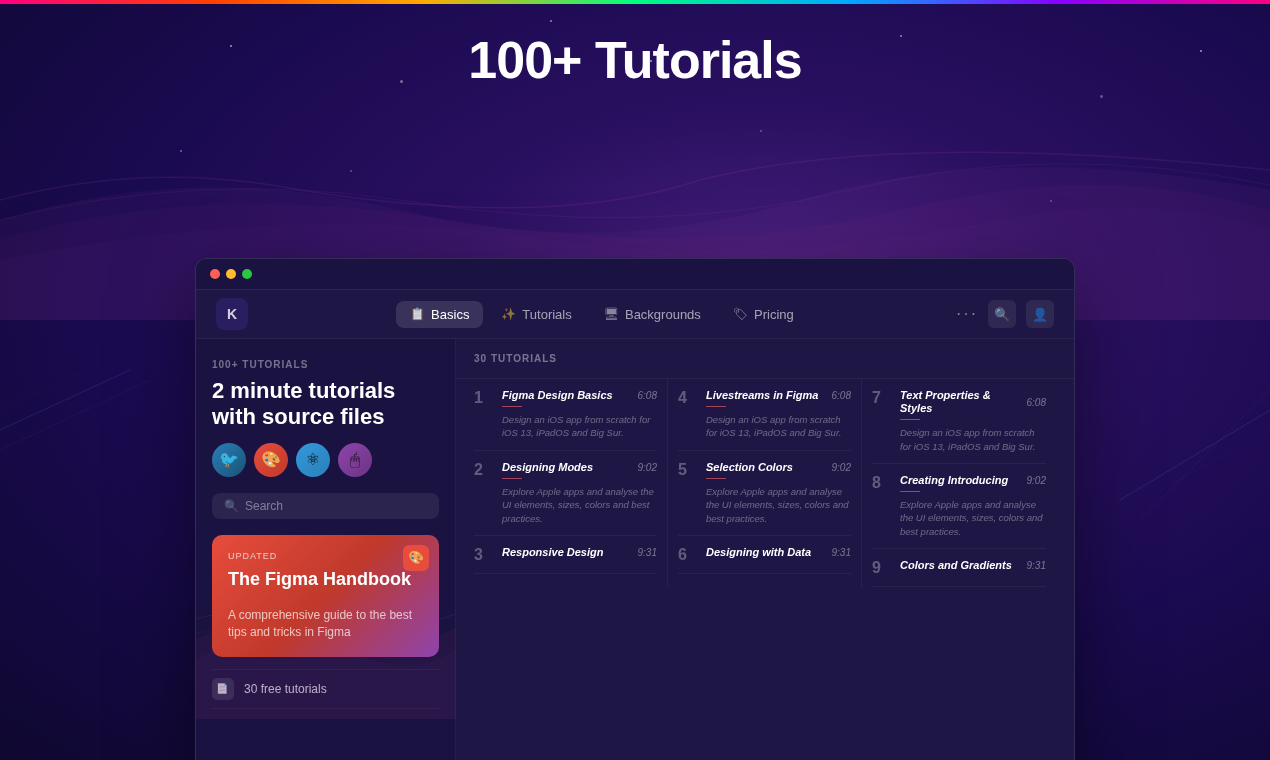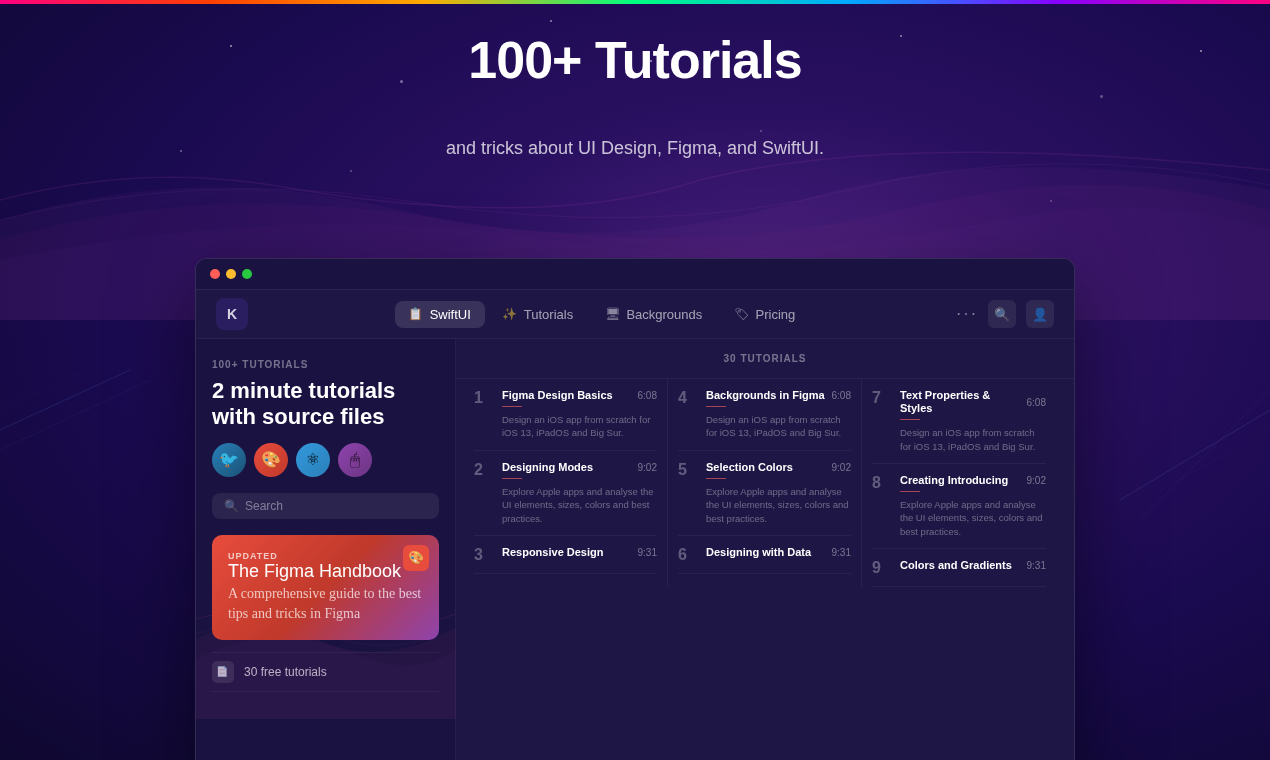--- a/index.html
+++ b/index.html
@@ -282,21 +282,20 @@
     .content-header {
       padding: 14px 18px;
       border-bottom: 1px solid rgba(255,255,255,0.06);
     }
 
     .content-label {
       color: rgba(255,255,255,0.4);
       font-size: 10px;
       font-weight: 600;
       letter-spacing: 1px;
-      text-align: center;
     }
 
     .tutorials-list {
       padding: 0 18px;
     }
 
     .tutorials-grid {
       display: grid;
       grid-template-columns: 1fr 1fr 1fr;
       gap: 0;
@@ -317,20 +316,21 @@
       color: rgba(255,255,255,0.3);
       font-size: 16px;
       font-weight: 600;
       min-width: 18px;
       line-height: 1;
       margin-top: 1px;
     }
 
     .tutorial-info {
       flex: 1;
+      font-style: italic;
     }
 
     .tutorial-title-row {
       display: flex;
       justify-content: space-between;
       align-items: center;
       margin-bottom: 4px;
     }
 
     .tutorial-title {
@@ -382,37 +382,37 @@
       border-radius: 6px;
       display: flex;
       align-items: center;
       justify-content: center;
       font-size: 13px;
     }
 
     .sidebar-card-updated {
       color: rgba(255,255,255,0.7);
       font-size: 9px;
-      font-weight: 700;
+      font-weight: 400;
       letter-spacing: 1px;
+      margin-bottom: 8px;
     }
 
     .sidebar-card-title {
       color: white;
       font-size: 18px;
-      font-weight: 400;
+      font-weight: 700;
       line-height: 1.2;
     }
 
     .sidebar-card-desc {
       color: rgba(255,255,255,0.7);
-      font-size: 14px;
+      font-size: 12px;
       line-height: 1.4;
-      margin-top: 2px;
-      font-family: Liberation Serif, serif;
+      margin-top: 17px;
     }
 
     
     .tutorials-col {
       padding: 0 10px;
       border-right: 1px solid rgba(255,255,255,0.05);
     }
     .tutorials-col:last-child {
       border-right: none;
     }
@@ -446,21 +446,20 @@
   <path d="M0,120 Q200,60 450,100 Q700,140 900,90 Q1100,40 1270,90 L1270,200 L0,200Z" fill="rgba(200,60,160,0.12)"></path>
   <path d="M0,140 Q300,80 550,120 Q750,150 1000,100 Q1150,70 1270,110 L1270,200 L0,200Z" fill="rgba(160,60,200,0.1)"></path>
   <path d="M0,80 Q150,40 300,70 Q550,110 700,60 Q900,10 1270,50" stroke="rgba(200,80,180,0.3)" stroke-width="1.5" fill="none"></path>
   <path d="M0,100 Q200,50 400,80 Q650,120 850,70 Q1050,20 1270,65" stroke="rgba(180,80,200,0.25)" stroke-width="1" fill="none"></path>
 </svg>
 
 <div class="hero-section">
   <h1 class="hero-title">100+ Tutorials</h1>
   <p class="hero-subtitle">
     <br>
-    <span>and tricks about UI Design, Figma, and SwiftUI.</span>
   </p>
 </div>
 
 <svg style="position:absolute;left:0;top:350px;z-index:4;opacity:0.3;" width="200" height="200">
   <line x1="0" y1="80" x2="130" y2="20" stroke="rgba(100,150,255,0.5)" stroke-width="1"></line>
   <line x1="0" y1="100" x2="150" y2="30" stroke="rgba(100,150,255,0.3)" stroke-width="0.7"></line>
   <line x1="0" y1="60" x2="110" y2="10" stroke="rgba(100,150,255,0.2)" stroke-width="0.5"></line>
 </svg>
 
 <svg style="position:absolute;right:0;top:350px;z-index:4;opacity:0.3;" width="200" height="200">
@@ -478,21 +477,21 @@
   </div>
 
   <div class="browser-nav">
     <div class="nav-logo">
       <span>K</span>
     </div>
 
     <div class="nav-tabs">
       <div class="nav-tab active">
         <span class="nav-tab-icon">📋</span>
-        <span>SwiftUI</span>
+        <span>Basics</span>
       </div>
       <div class="nav-tab">
         <span class="nav-tab-icon">✨</span>
         <span>Tutorials</span>
       </div>
       <div class="nav-tab">
         <span class="nav-tab-icon">🖥</span>
         <span>Backgrounds</span>
       </div>
       <div class="nav-tab">
@@ -603,21 +602,21 @@
               </div>
             </div>
           </div>
 
           <div class="tutorials-col">
             <div class="tutorial-item">
               <div class="tutorial-row">
                 <div class="tutorial-num">4</div>
                 <div class="tutorial-info">
                   <div class="tutorial-title-row">
-                    <div class="tutorial-title">Backgrounds in Figma</div>
+                    <div class="tutorial-title">Livestreams in Figma</div>
                     <div class="tutorial-duration">6:08</div>
                   </div>
                   <div class="tutorial-underline"></div>
                   <div class="tutorial-desc">Design an iOS app from scratch for iOS 13, iPadOS and Big Sur.</div>
                 </div>
               </div>
             </div>
             <div class="tutorial-item">
               <div class="tutorial-row">
                 <div class="tutorial-num">5</div>

